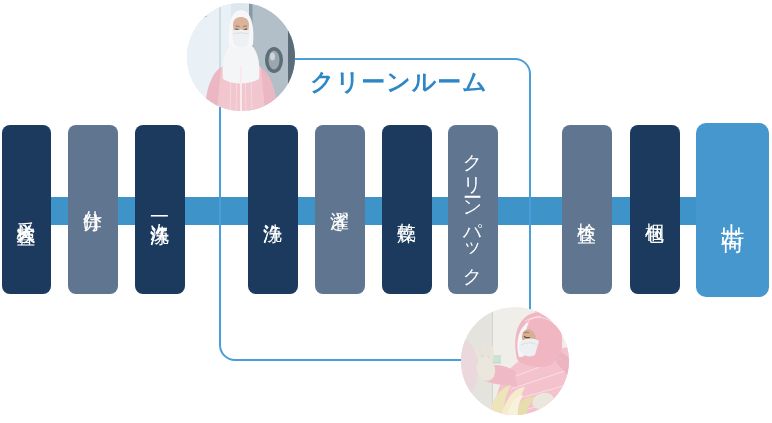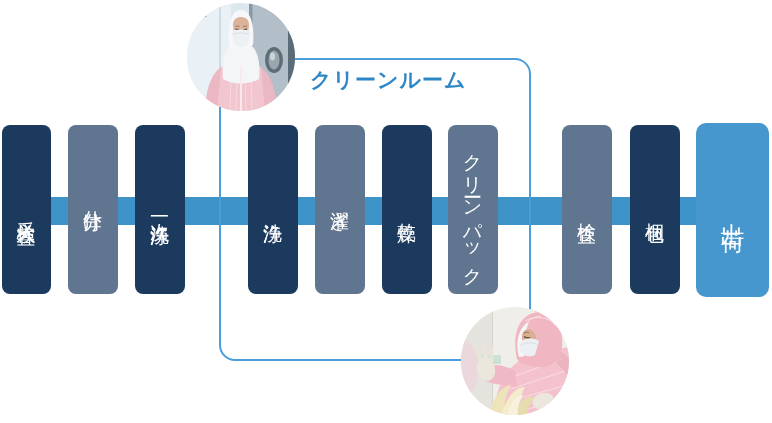--- a/index.html
+++ b/index.html
@@ -17,21 +17,21 @@
                white-space:nowrap; }
   .step.last { top:123px; width:73px; height:174px; border-radius:10px; }
   .step.last span { font-size:24px; letter-spacing:6px; }
   .step.tight span { letter-spacing:1px; }
   .v-dark   { background:var(--dark); }
   .v-gray   { background:var(--gray); }
   .v-accent { background:var(--accent); }
 
   .zone { position:absolute; left:219px; top:58px; width:312px; height:303px;
           border:2px solid var(--zone_line); border-radius:16px; }
-  .zone-label { position:absolute; left:310px; top:66px; font-size:21px; font-weight:bold;
+  .zone-label { position:absolute; left:310px; top:66px; font-size:24px; font-weight:bold;
                 color:var(--zone_label); letter-spacing:1px; }
 
   .photo { position:absolute; width:108px; height:108px; border-radius:50%; overflow:hidden; }
   .photo svg { display:block; width:100%; height:100%; }
   .photo.top { left:187px; top:3px; }
   .photo.bottom { left:461px; top:307px; }
 </style>
 </head>
 <body>
 

